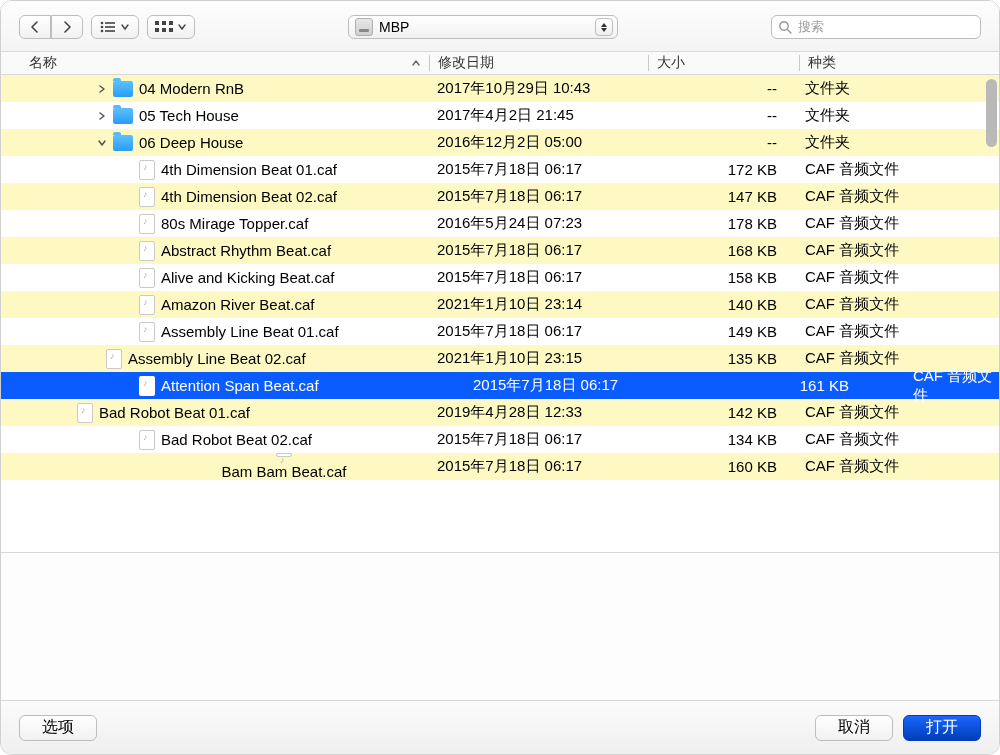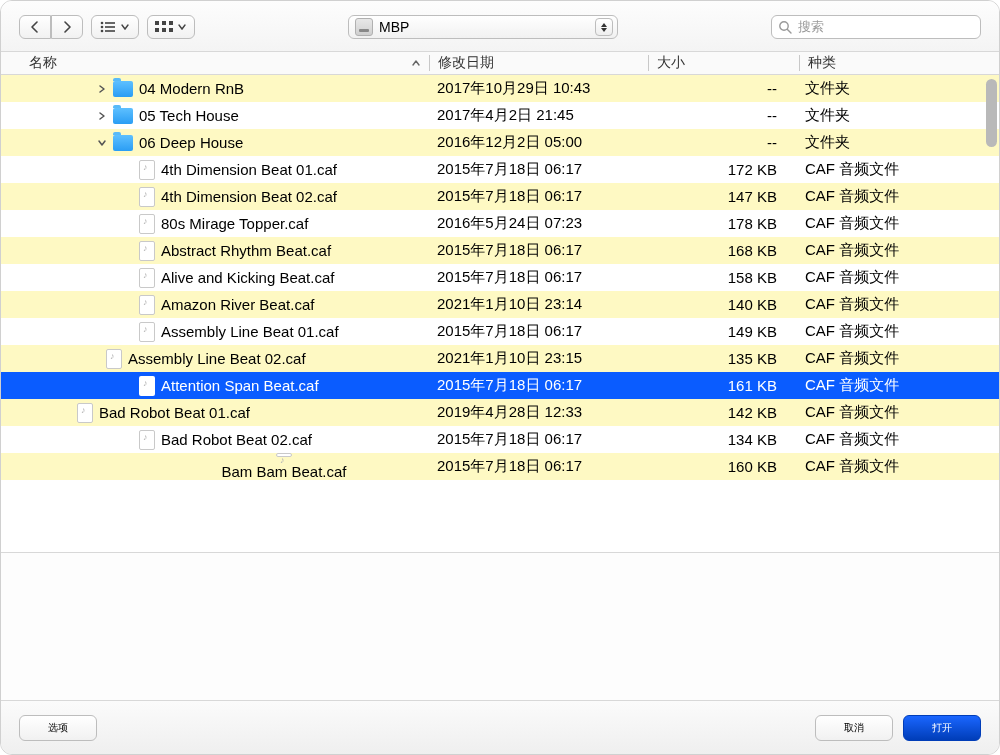--- a/index.html
+++ b/index.html
@@ -33,41 +33,41 @@
   .col-name { width: 428px; padding-left: 28px !important; }
   .col-date { width: 218px; }
   .col-size { width: 150px; justify-content:flex-start; }
   .col-kind { flex:1; }
   .sort-ind { margin-left:auto; }
   
   
   .filelist { flex:1; overflow:auto; position:relative; background:#fff; }
   .row { display:flex; align-items:center; height:27px; font-size:15px; color:#000; }
   .row.striped { background:#fef9c3; }
-  .row.selected { background:#0a5cff; color:#fff; }
+  .row.selected { background:#0a5cff; color:#fff;gap:36px; }
   .row .c-name { width:428px; display:flex; align-items:center; gap:6px; height:100%; }
   .row .c-date { width:218px; padding-left:8px; }
   .row .c-size { width:150px; text-align:right; padding-right:20px; }
   .row .c-kind { flex:1; padding-left:8px; }
   .discl { width:10px; display:inline-flex; justify-content:center; }
   .discl svg { display:block; }
   .folder-icon { width:20px; height:16px; background:linear-gradient(#5ec0ff,#2a9df4); border-radius:2px; position:relative; }
   .folder-icon::before { content:""; position:absolute; top:-3px; left:0; width:8px; height:3px; background:#59baf8; border-radius:2px 2px 0 0; }
   .file-icon { width:16px; height:20px; background:#fff; border:1px solid #c9c9c9; border-radius:2px; position:relative; }
   .file-icon::after { content:"♪"; position:absolute; top:1px; left:3px; font-size:9px; color:#b5b5b5; }
   .row.selected .file-icon { border-color:#fff4; }
   .vscroll { position:absolute; right:2px; top:4px; width:11px; height:68px; background:#b9b9b9; border-radius:6px; }
 
   
   .blank { height:148px; border-top:1px solid #d8d8d8; background:#fdfdfd; }
   
   
   .footer { height:54px; border-top:1px solid #d8d8d8; background:linear-gradient(#fbfbfb,#efefef); display:flex; align-items:center; padding:0 18px; gap:10px; }
   .footer .push { flex:1; }
-  .fbtn { height:26px; min-width:78px; padding:0 18px; border:1px solid #bdbdbd; border-radius:6px; background:linear-gradient(#ffffff,#f1f1f1); font-size:10px; display:inline-flex; align-items:center; justify-content:center; }
+  .fbtn { height:26px; min-width:78px; padding:0 18px; border:1px solid #bdbdbd; border-radius:6px; background:linear-gradient(#ffffff,#f1f1f1); font-size:16px; display:inline-flex; align-items:center; justify-content:center; }
   .fbtn.primary { background:linear-gradient(#1a66ff,#003db8); color:#fff; border-color:#003db8; font-weight:500; }
 </style>
 </head>
 <body>
 
 <div class="window">
 
   <div class="toolbar">
     <div class="btn-group">
       <div class="tb-btn">

